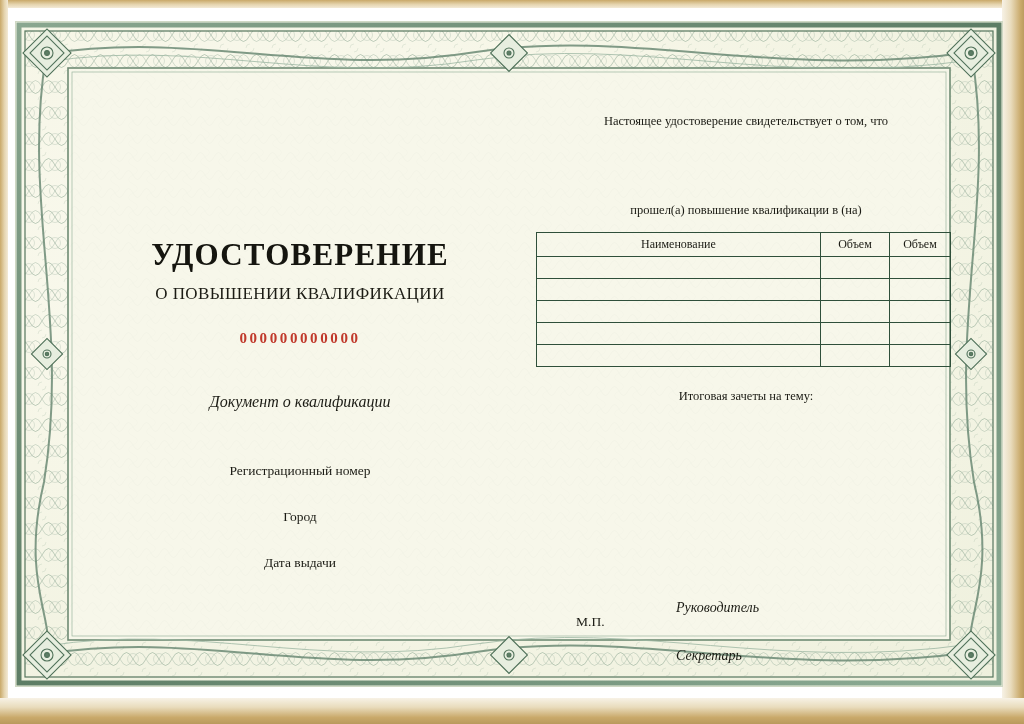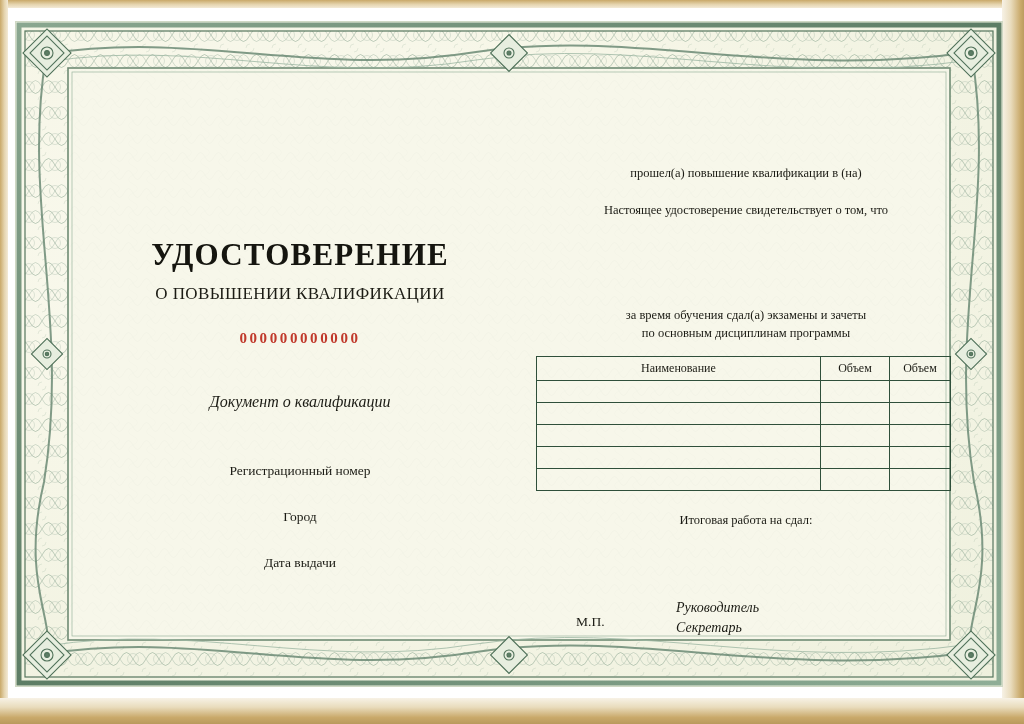--- a/index.html
+++ b/index.html
@@ -191,21 +191,21 @@
     top: 14px;
     font-size: 13.5px;
   }
   .sign-lines {
     position: absolute;
     left: 100px;
     top: 0;
     font-style: italic;
     font-size: 14px;
   }
-  .sign-lines div + div { margin-top: 4px; font-family: Liberation Serif, serif; }
+  .sign-lines div + div { margin-top: 32px; font-family: Liberation Serif, serif; }
 </style>
 </head>
 <body>
 
 <div id="page">
 
   <div class="gold-strip-top"></div>
   <div class="gold-strip-left"></div>
   <div class="gold-strip-right"></div>
   <div class="gold-strip-bottom"></div>
@@ -304,26 +304,22 @@
       <div class="title-main">УДОСТОВЕРЕНИЕ</div>
       <div class="title-sub">О ПОВЫШЕНИИ КВАЛИФИКАЦИИ</div>
       <div class="serial">000000000000</div>
       <div class="doc-kind">Документ о квалификации</div>
       <div class="reg-number">Регистрационный номер</div>
       <div class="city">Город</div>
       <div class="issue-date">Дата выдачи</div>
     </div>
 
     <div class="right-col">
+      <div class="r-line r-line-1">Настоящее удостоверение свидетельствует о том, что</div>
       <div class="r-line r-line-2">прошел(а) повышение квалификации в (на)</div>
-      <div class="r-line r-line-1">Настоящее удостоверение свидетельствует о том, что</div>
-      <div class="r-line r-line-3">
-        <div>за время обучения сдал(а) экзамены и зачеты</div>
-        <div>по основным дисциплинам программы</div>
-      </div>
 
       <table class="grades-table">
         <thead>
           <tr>
             <th class="col-name">Наименование</th>
             <th class="col-vol">Объем</th>
             <th class="col-mark">Объем</th>
           </tr>
         </thead>
         <tbody>
@@ -348,21 +344,21 @@
             <td></td>
           </tr>
           <tr>
             <td></td>
             <td></td>
             <td></td>
           </tr>
         </tbody>
       </table>
 
-      <div class="final-work">Итоговая работа на сдал:</div>
+      <div class="final-work">Итоговая зачеты на тему:</div>
     </div>
 
     <div class="sign-block">
       <div class="mp">М.П.</div>
       <div class="sign-lines">
         <div>Руководитель</div>
         <div>Секретарь</div>
       </div>
     </div>
 

